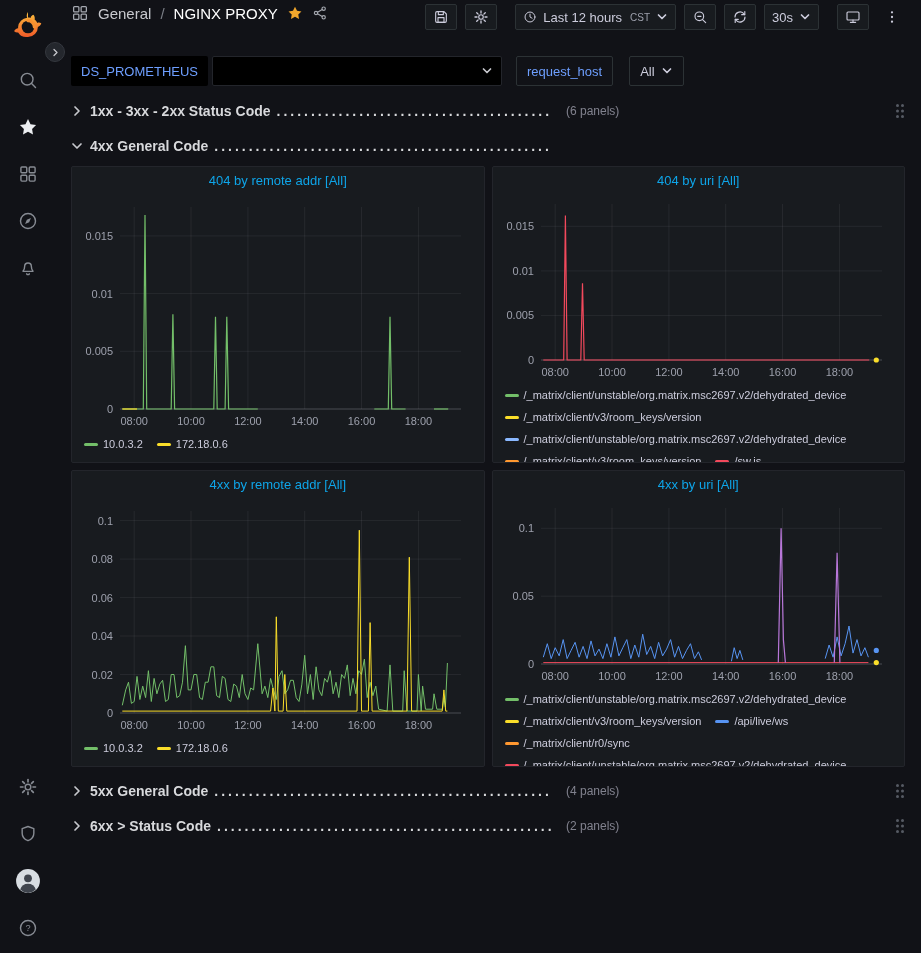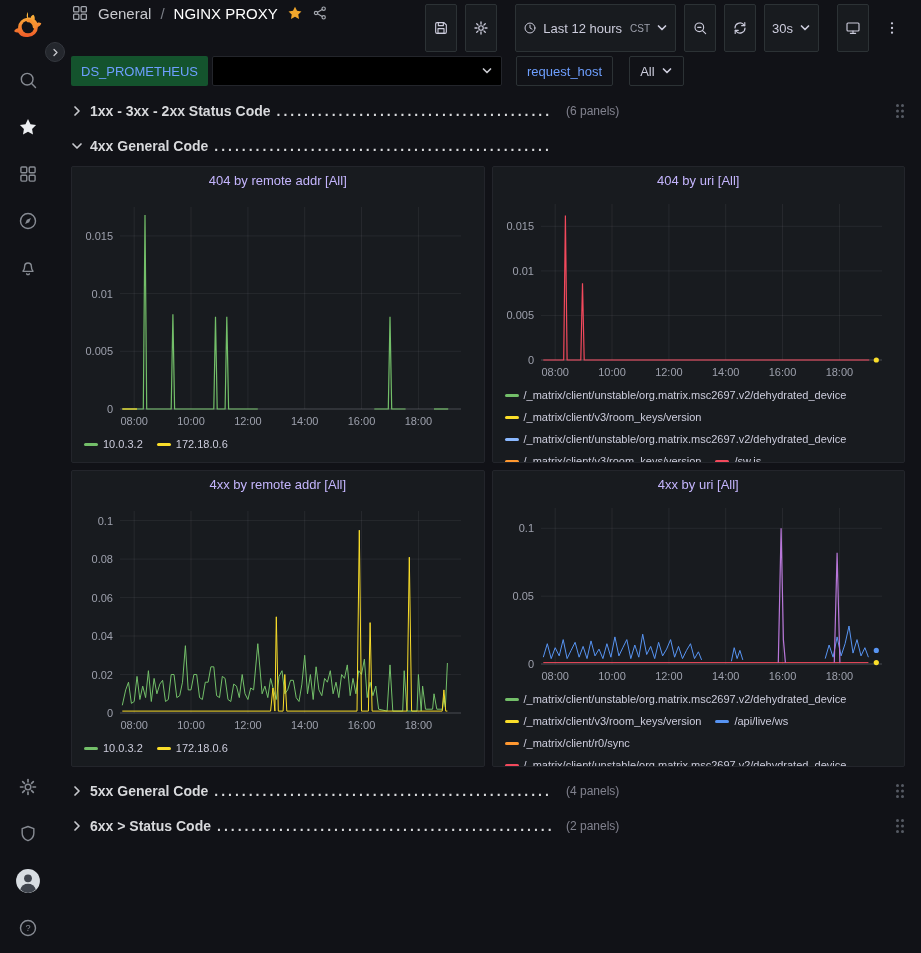--- a/index.html
+++ b/index.html
@@ -34,31 +34,31 @@
   .topbar{height:52px;display:flex;align-items:flex-start;justify-content:space-between;
     padding:4px 14px 0 16px}
   .crumbs{display:flex;align-items:center;gap:9px;font-size:15px}
   .crumb-section{color:#c7c8cd;cursor:pointer}
   .crumb-sep{color:#7b7f87}
   .crumb-title{color:#ffffff;cursor:pointer}
   .star-ic{color:#f2a72c}
   .share-ic,.apps-ic{color:#a5a8b0}
 
   .actions{display:flex;align-items:center;gap:8px}
-  .tb-btn{height:48px;min-width:30px;display:inline-flex;align-items:center;justify-content:center;
+  .tb-btn{height:26px;min-width:30px;display:inline-flex;align-items:center;justify-content:center;
     gap:6px;padding:0 7px;background:#181b1f;border:1px solid #2c3235;border-radius:2px;
     color:#ccccdc;font-size:13px;cursor:pointer}
   .tb-btn .tz{font-size:10px;color:#9da0ac;margin-left:2px}
   .tb-btn.plain{border:none;background:transparent;padding:0 3px}
   .gap-l{margin-left:10px}
 
   
   .subnav{height:38px;display:flex;align-items:center;padding:0 16px}
   .var-label{height:30px;display:inline-flex;align-items:center;padding:0 10px;border-radius:2px;
-    background:#14532d;color:#6e9fff;font-size:13px;cursor:pointer}
+    background:#000000;color:#6e9fff;font-size:13px;cursor:pointer}
   .var-select{width:290px;height:30px;margin-left:4px;background:#000;border:1px solid #23252b;
     border-radius:2px;display:flex;align-items:center;justify-content:flex-end;
     padding:0 8px;cursor:pointer;color:#c7c8cd}
   .chip{height:30px;display:inline-flex;align-items:center;gap:6px;padding:0 10px;
     border:1px solid #2c3235;border-radius:2px;background:transparent;font-size:13px;cursor:pointer}
   .chip.blue{color:#6e9fff;margin-left:14px}
   .chip.val{margin-left:16px;color:#ccccdc}
 
   
   .dash{padding:4px 16px 0}
@@ -69,21 +69,21 @@
   .row-title{flex:none}
   .leader{flex:1;overflow:hidden;letter-spacing:3px;margin-left:6px;font-weight:700}
   .panel-count{font-weight:400;font-size:12px;color:rgba(204,204,220,.6);
     margin-left:14px;white-space:nowrap}
   .drag-handle{margin-left:auto;display:inline-flex;cursor:grab}
 
   .grid{display:grid;grid-template-columns:1fr 1fr;grid-gap:7px;margin:2px 0 9px}
   .panel{height:297px;background:#181b1f;border:1px solid #23252b;border-radius:2px;
     padding:0 8px;display:flex;flex-direction:column;overflow:hidden}
   .panel-title{height:28px;line-height:28px;text-align:center;font-size:13px;font-weight:500;
-    color:#c4b5fd;cursor:pointer;white-space:nowrap;overflow:hidden}
+    color:#0ea5e9;cursor:pointer;white-space:nowrap;overflow:hidden}
   svg.chart{flex:none;cursor:crosshair}
   svg.chart .grid-ln{stroke:rgba(204,204,220,0.08);stroke-width:1}
   svg.chart .grid-ln.zero{stroke:rgba(204,204,220,0.28)}
   svg.chart .tick{fill:#9da0ac;font-size:11px;stroke:none;
     font-family:"Liberation Sans",sans-serif}
   .legend{flex:1 1 auto;display:flex;flex-wrap:wrap;align-content:flex-start;row-gap:2px;
     overflow:hidden;padding:3px 0 0 4px}
   .legend-item{display:inline-flex;align-items:center;gap:5px;margin-right:14px;height:20px;
     font-size:11px;white-space:nowrap;cursor:pointer;color:#ccccdc}
   .swatch{width:14px;height:3px;border-radius:2px;flex:none}

